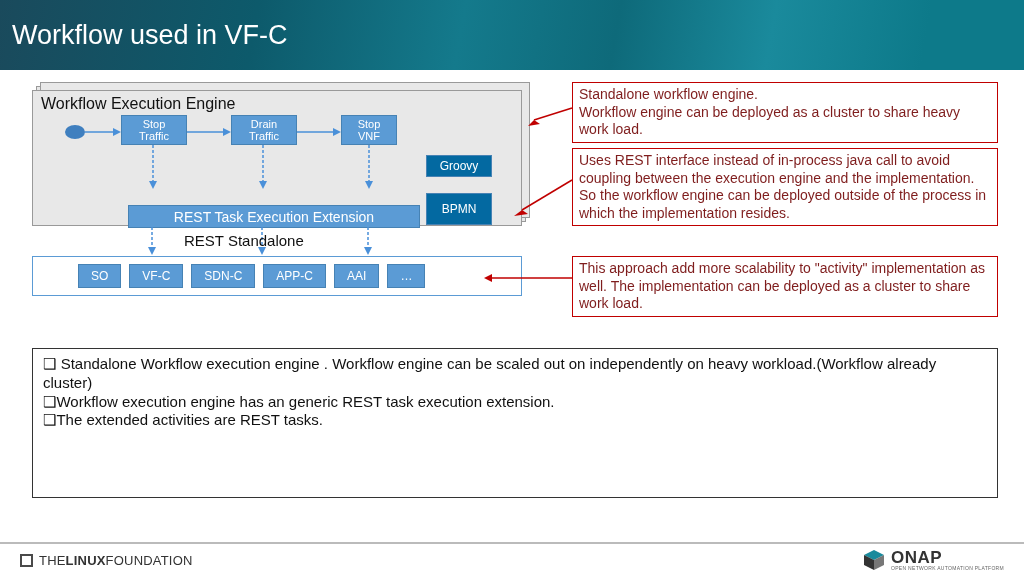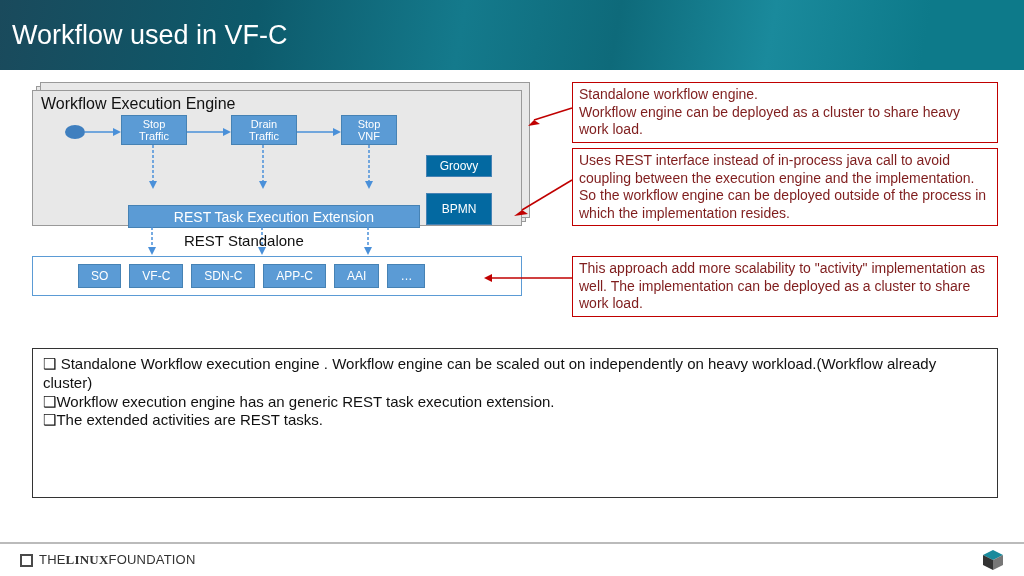--- a/index.html
+++ b/index.html
@@ -104,21 +104,21 @@
   .sq { font-family: Arial; }
   .footer {
     position: absolute; bottom: 0; left: 0; right: 0;
     height: 34px; border-top: 2px solid #bbb;
     display: flex; align-items: center; justify-content: space-between;
     padding: 0 20px; background: #fff;
   }
   .lf-logo { display: flex; align-items: center; gap: 6px; }
   .lf-box { width: 13px; height: 13px; border: 2px solid #4a4a4a; }
   .lf-text { font-size: 13px; letter-spacing: 0.2px; color: #333; font-weight: 500; }
-  .lf-text b { font-weight: 700; font-family: Liberation Serif, serif; }
+  .lf-text b { font-weight: 700; }
   .onap-logo { display: flex; align-items: center; gap: 6px; }
   .onap-cube {
     width: 22px; height: 22px; position: relative;
   }
   .onap-text { display: flex; flex-direction: column; line-height: 1; }
   .onap-main { font-size: 17px; font-weight: 700; color: #333; letter-spacing: 0.5px; }
   .onap-sub { font-size: 5px; color: #666; letter-spacing: 0.3px; }
   svg.arrow { position: absolute; overflow: visible; pointer-events: none; }
 </style>
 </head>
@@ -227,14 +227,18 @@
     </div>
   </div>
   <div class="onap-logo">
     <div class="onap-cube">
       <svg width="22" height="22" viewBox="0 0 22 22">
         <polygon points="11,1 21,6 11,11 1,6" fill="#1a8a9c"></polygon>
         <polygon points="1,6 11,11 11,21 1,16" fill="#333"></polygon>
         <polygon points="21,6 11,11 11,21 21,16" fill="#777"></polygon>
       </svg>
     </div>
+    <div class="onap-text">
+      <span class="onap-main">ONAP</span>
+      <span class="onap-sub">OPEN NETWORK AUTOMATION PLATFORM</span>
+    </div>
   </div>
 </div>
 
 </body></html>

